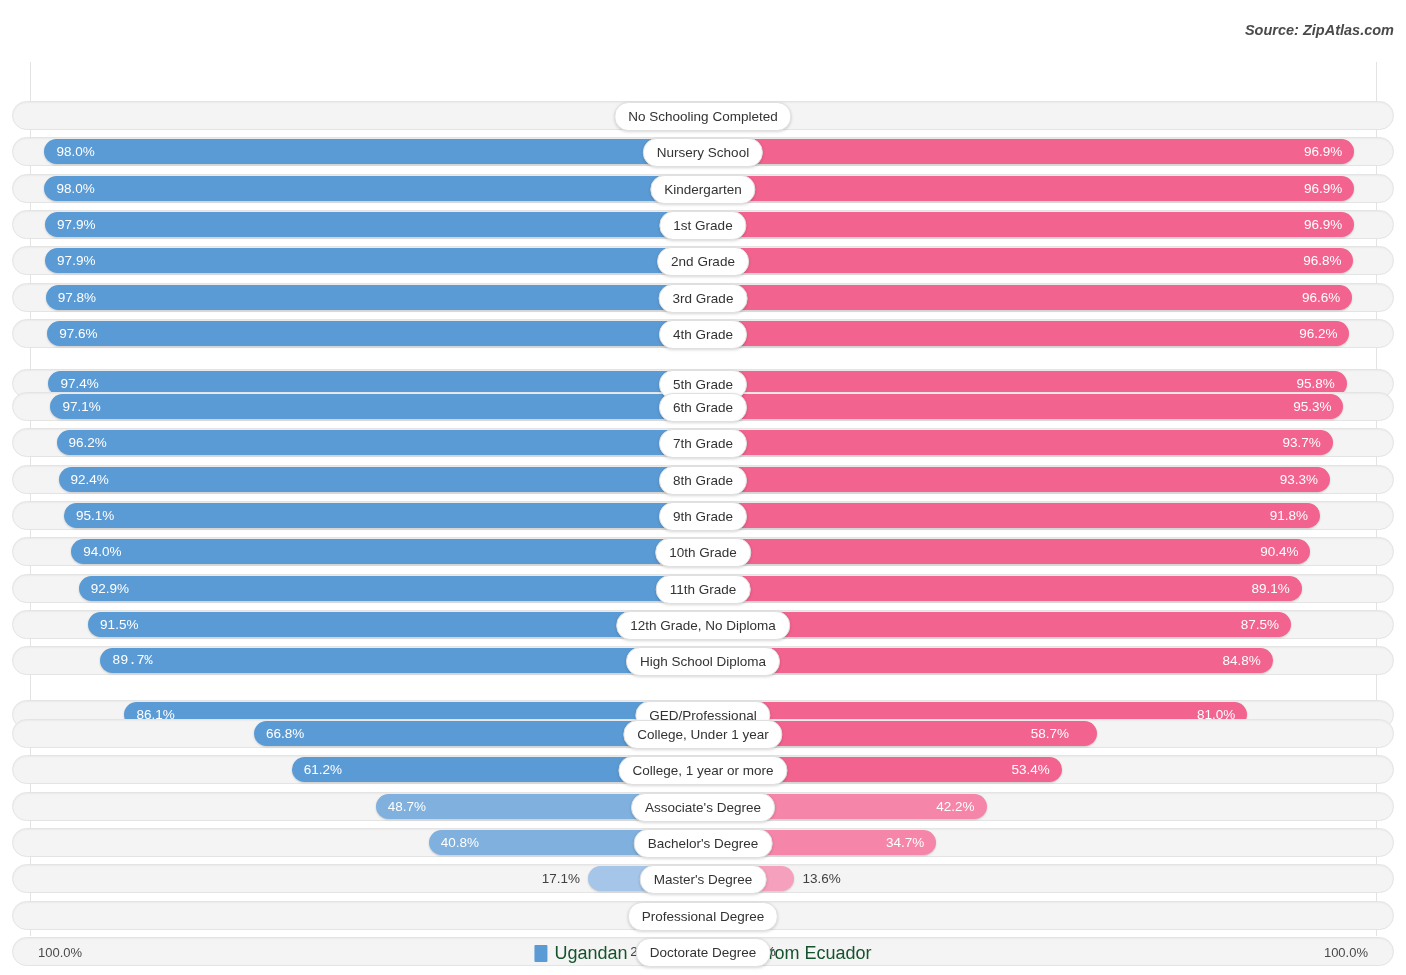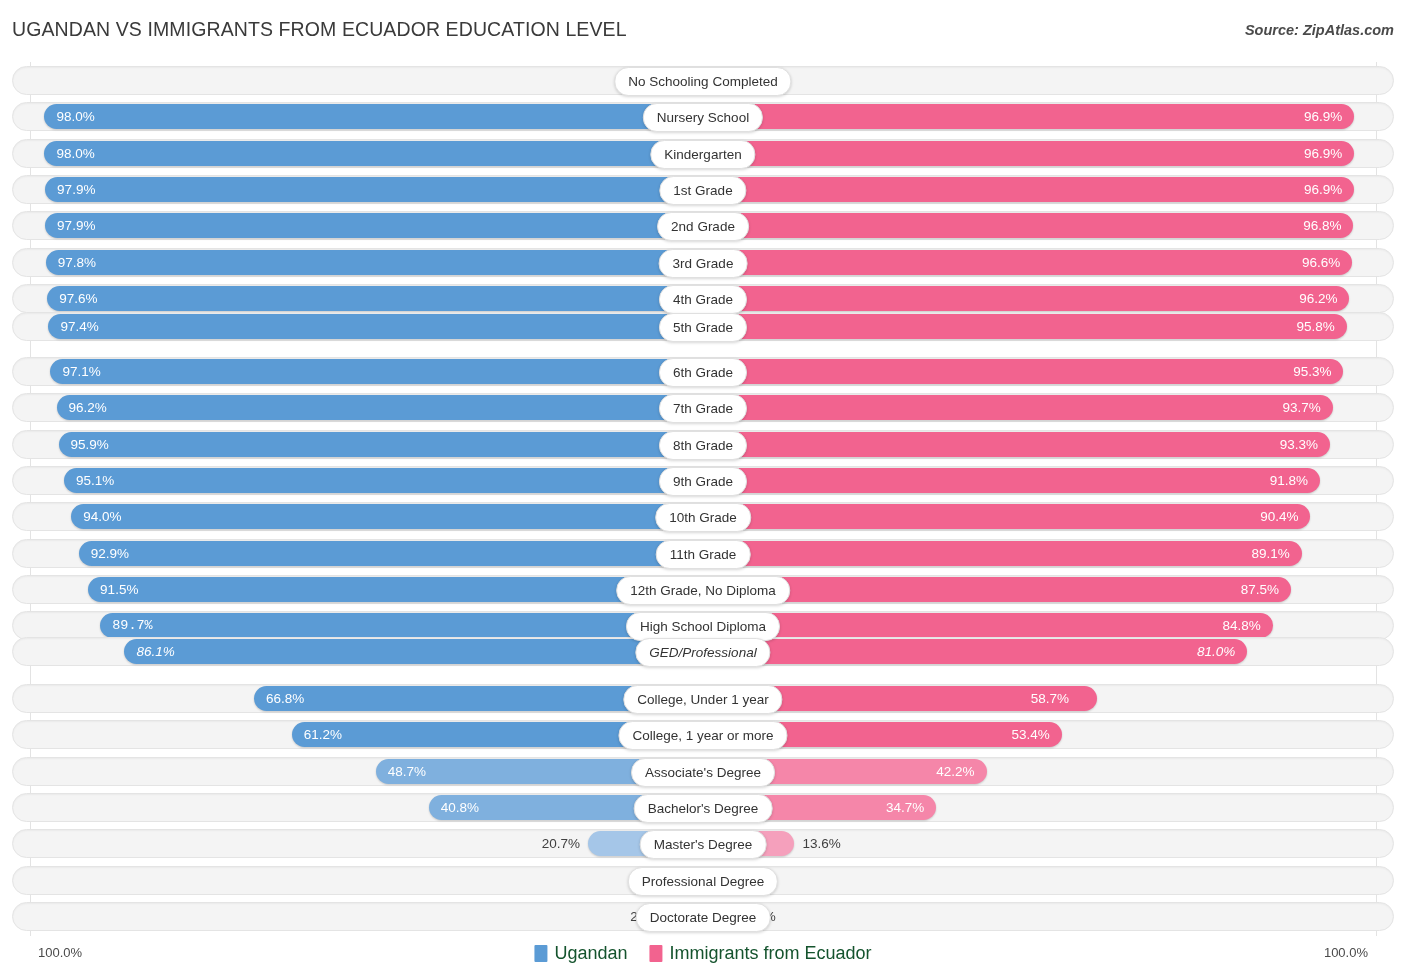--- a/index.html
+++ b/index.html
@@ -56,20 +56,21 @@
     bottom: 0;
     width: 1px;
     background: #e3e3e3;
   }
 
   .row {
     position: absolute;
     left: 12px;
     width: 1382px;
     height: 29px;
+    margin-top: 35px;
   }
   .track {
     position: absolute;
     left: 0; top: 0;
     width: 100%;
     height: 100%;
     box-sizing: border-box;
     background: #f4f4f4;
     border: 1px solid #e4e4e4;
     border-radius: 15px;
@@ -172,21 +173,20 @@
   .swatch-pink { background: #f2638f; }
   .legend-text {
     font-size: 18px;
     color: #14532d;
   }
 </style>
 </head>
 <body>
 
 <div id="header">
-  <div id="chart-title">UGANDAN VS IMMIGRANTS FROM ECUADOR EDUCATION LEVEL</div>
   <div id="source-label">Source: ZipAtlas.com</div>
 </div>
 
 <div id="plot">
   <div class="gridline" style="left:30px;"></div>
   <div class="gridline" style="left:1376px;"></div>
   <div id="rows">
       <div class="row" style="top: 4px;">
         <div class="track"></div>
         <div class="bar bar-left pale" style="left: 657px; width: 34px;"></div>
@@ -236,21 +236,21 @@
         <div class="pill">3rd Grade</div>
       </div>
       <div class="row" style="top: 222.1px;">
         <div class="track"></div>
         <div class="bar bar-left" style="left: 35.128px; width: 655.872px;"></div>
         <div class="val inside" style="left: 47.128px;">97.6%</div>
         <div class="bar bar-right" style="left: 691px; width: 646.464px;"></div>
         <div class="val inside" style="left: auto; right: 56.536px;">96.2%</div>
         <div class="pill">4th Grade</div>
       </div>
-      <div class="row" style="top: 250px; text-align: right;">
+      <div class="row" style="top: 272px; text-align: right;">
         <div class="track"></div>
         <div class="bar bar-left" style="left: 36.472px; width: 654.528px;"></div>
         <div class="val inside" style="left: 48.472px;">97.4%</div>
         <div class="bar bar-right" style="left: 691px; width: 643.776px;"></div>
         <div class="val inside" style="left: auto; right: 59.224px;">95.8%</div>
         <div class="pill">5th Grade</div>
       </div>
       <div class="row" style="top: 294.8px;">
         <div class="track"></div>
         <div class="bar bar-left" style="left: 38.488px; width: 652.512px;"></div>
@@ -263,21 +263,21 @@
         <div class="track"></div>
         <div class="bar bar-left" style="left: 44.536px; width: 646.464px;"></div>
         <div class="val inside" style="left: 56.536px;">96.2%</div>
         <div class="bar bar-right" style="left: 691px; width: 629.664px;"></div>
         <div class="val inside" style="left: auto; right: 73.336px;">93.7%</div>
         <div class="pill">7th Grade</div>
       </div>
       <div class="row" style="top: 367.5px;">
         <div class="track"></div>
         <div class="bar bar-left" style="left: 46.552px; width: 644.448px;"></div>
-        <div class="val inside" style="left: 58.552px;">95.9%</div>
+        <div class="val inside" style="left: 58.552px;">92.4%</div>
         <div class="bar bar-right" style="left: 691px; width: 626.976px;"></div>
         <div class="val inside" style="left: auto; right: 76.024px;">93.3%</div>
         <div class="pill">8th Grade</div>
       </div>
       <div class="row" style="top: 403.85px;">
         <div class="track"></div>
         <div class="bar bar-left" style="left: 51.928px; width: 639.072px;"></div>
         <div class="val inside" style="left: 63.928px;">95.1%</div>
         <div class="bar bar-right" style="left: 691px; width: 616.896px;"></div>
         <div class="val inside" style="left: auto; right: 86.104px;">91.8%</div>
@@ -308,21 +308,21 @@
         <div class="pill">12th Grade, No Diploma</div>
       </div>
       <div class="row" style="top: 549.25px;">
         <div class="track"></div>
         <div class="bar bar-left" style="left: 88.216px; width: 602.784px;"></div>
         <div class="val inside" style="left: 100.216px; font-family: Liberation Mono, monospace;">89.7%</div>
         <div class="bar bar-right" style="left: 691px; width: 569.856px;"></div>
         <div class="val inside" style="left: auto; right: 133.144px;">84.8%</div>
         <div class="pill">High School Diploma</div>
       </div>
-      <div class="row" style="top: 575px; font-style: italic;">
+      <div class="row" style="top: 603px;">
         <div class="track"></div>
         <div class="bar bar-left" style="left: 112.408px; width: 578.592px;"></div>
         <div class="val inside" style="left: 124.408px;">86.1%</div>
         <div class="bar bar-right" style="left: 691px; width: 544.32px;"></div>
         <div class="val inside" style="left: auto; right: 158.68px;">81.0%</div>
         <div class="pill">GED/Professional</div>
       </div>
       <div class="row" style="top: 621.95px;">
         <div class="track"></div>
         <div class="bar bar-left" style="left: 242.104px; width: 448.896px;"></div>
@@ -351,21 +351,21 @@
         <div class="track"></div>
         <div class="bar bar-left mid" style="left: 416.824px; width: 274.176px;"></div>
         <div class="val inside" style="left: 428.824px;">40.8%</div>
         <div class="bar bar-right mid" style="left: 691px; width: 233.184px;"></div>
         <div class="val inside" style="left: auto; right: 469.816px;">34.7%</div>
         <div class="pill">Bachelor's Degree</div>
       </div>
       <div class="row" style="top: 767.35px;">
         <div class="track"></div>
         <div class="bar bar-left pale" style="left: 576.088px; width: 114.912px;"></div>
-        <div class="val outside" style="right: 813.912px;">20.7%</div>
+        <div class="val outside" style="right: 813.912px;">17.1%</div>
         <div class="bar bar-right pale" style="left: 691px; width: 91.392px;"></div>
         <div class="val outside" style="left: 790.392px;">13.6%</div>
         <div class="pill">Master's Degree</div>
       </div>
       <div class="row" style="top: 803.7px;">
         <div class="track"></div>
         <div class="bar bar-left pale" style="left: 656.728px; width: 34.272px;"></div>
         <div class="val outside" style="right: 733.272px;">5.1%</div>
         <div class="bar bar-right pale" style="left: 691px; width: 34px;"></div>
         <div class="val outside" style="left: 733px;">3.8%</div>

